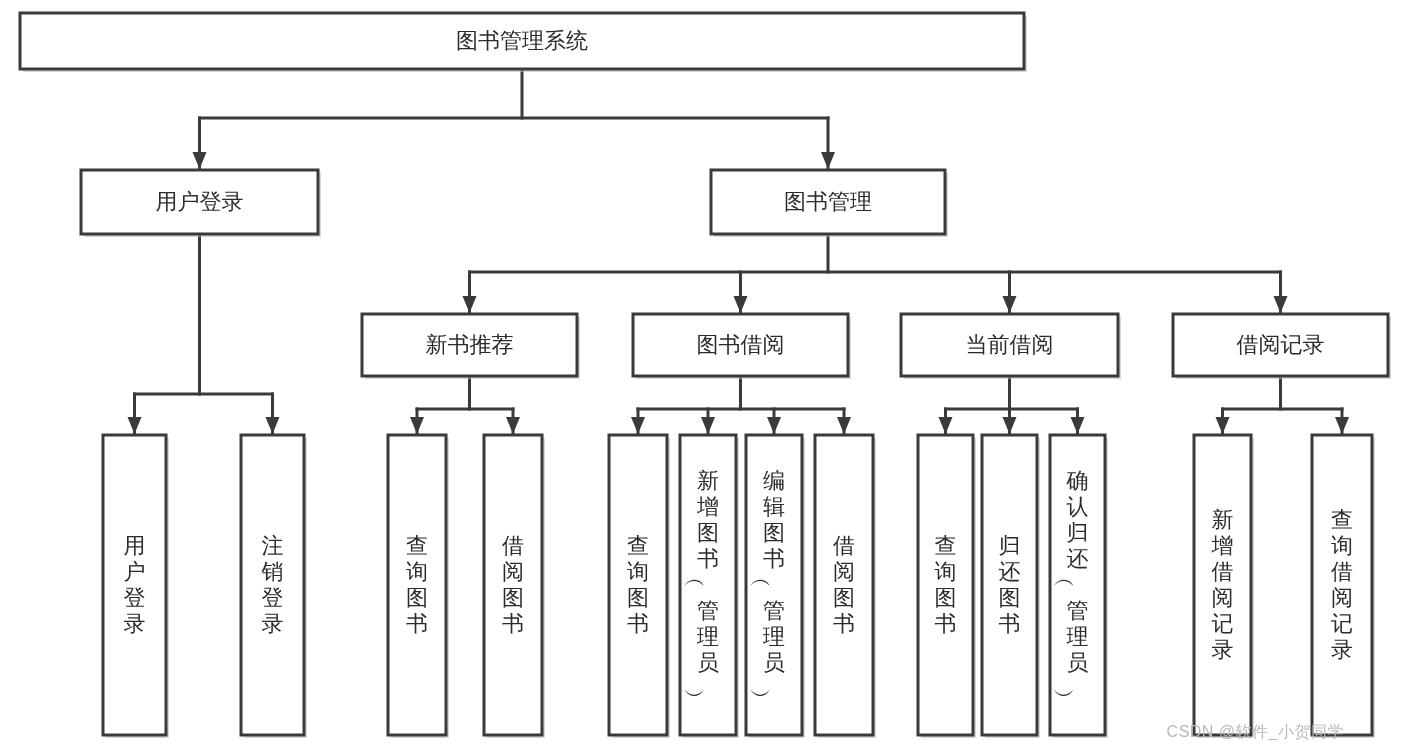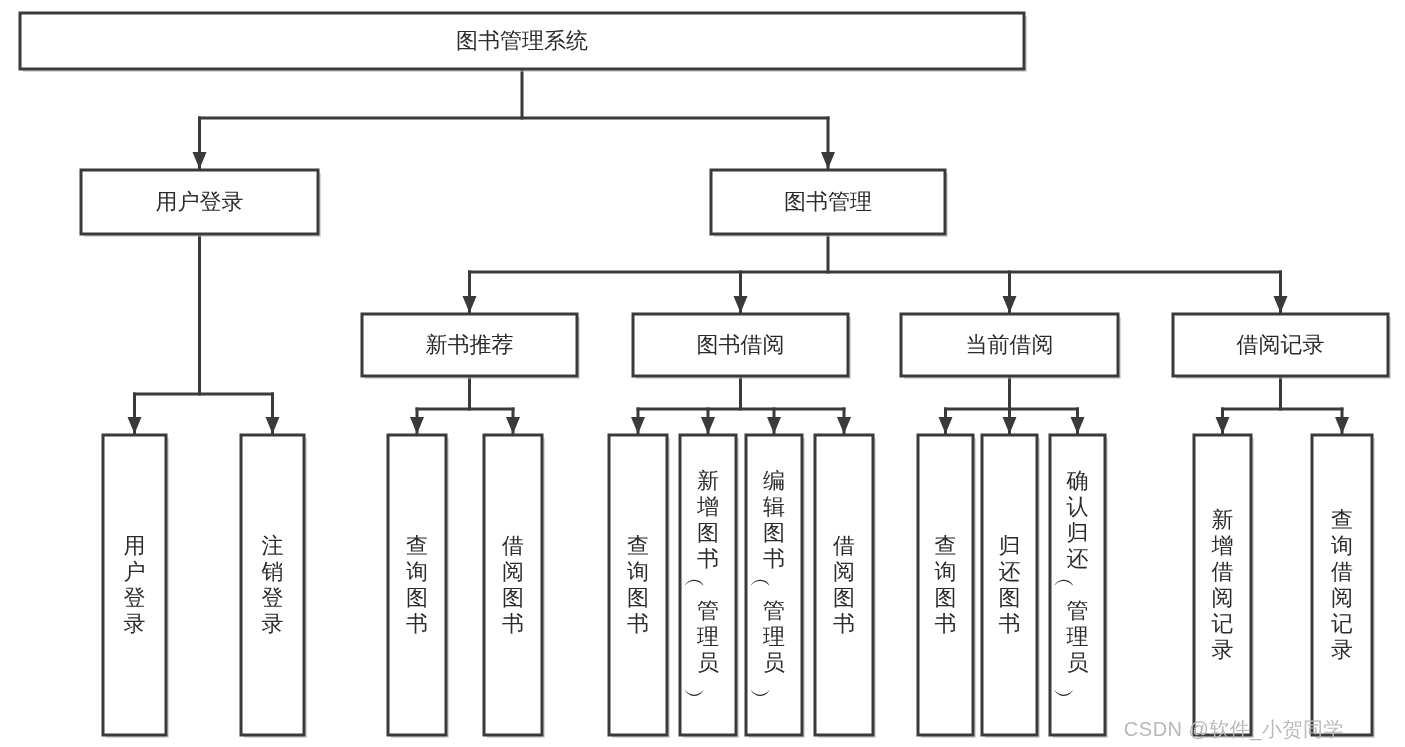--- a/index.html
+++ b/index.html
@@ -58,21 +58,21 @@
     font-family: "Liberation Sans", "DejaVu Sans", sans-serif;
     font-size: 22px;
     fill: #2b2b2b;
     text-anchor: middle;
   }
   .watermark {
     position: absolute;
     right: 8px;
     bottom: 4px;
     font-family: "Liberation Sans", "DejaVu Sans", sans-serif;
-    font-size: 20px;
+    font-size: 16px;
     color: #b9b9b9;
     white-space: nowrap;
     letter-spacing: .5px;
     user-select: none;
   }
 </style>
 </head>
 <body>
 
 <div id="diagram-root">

